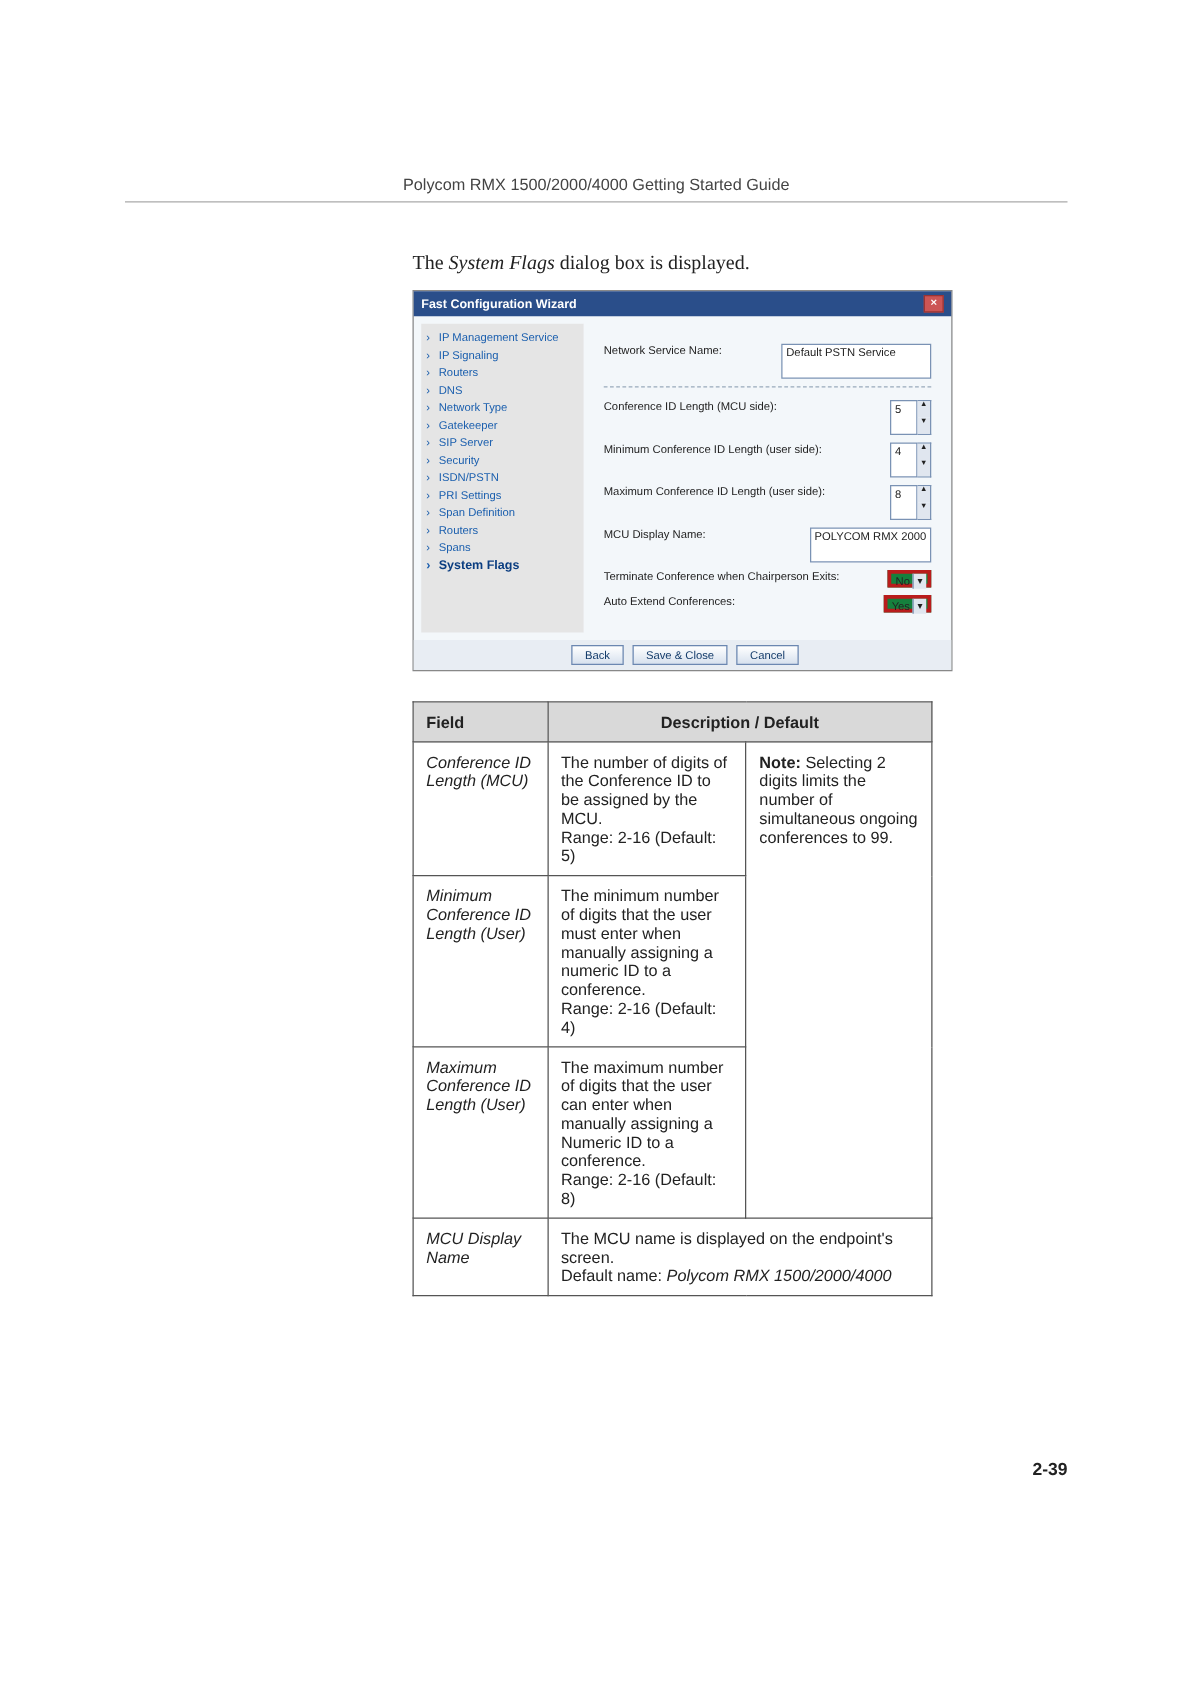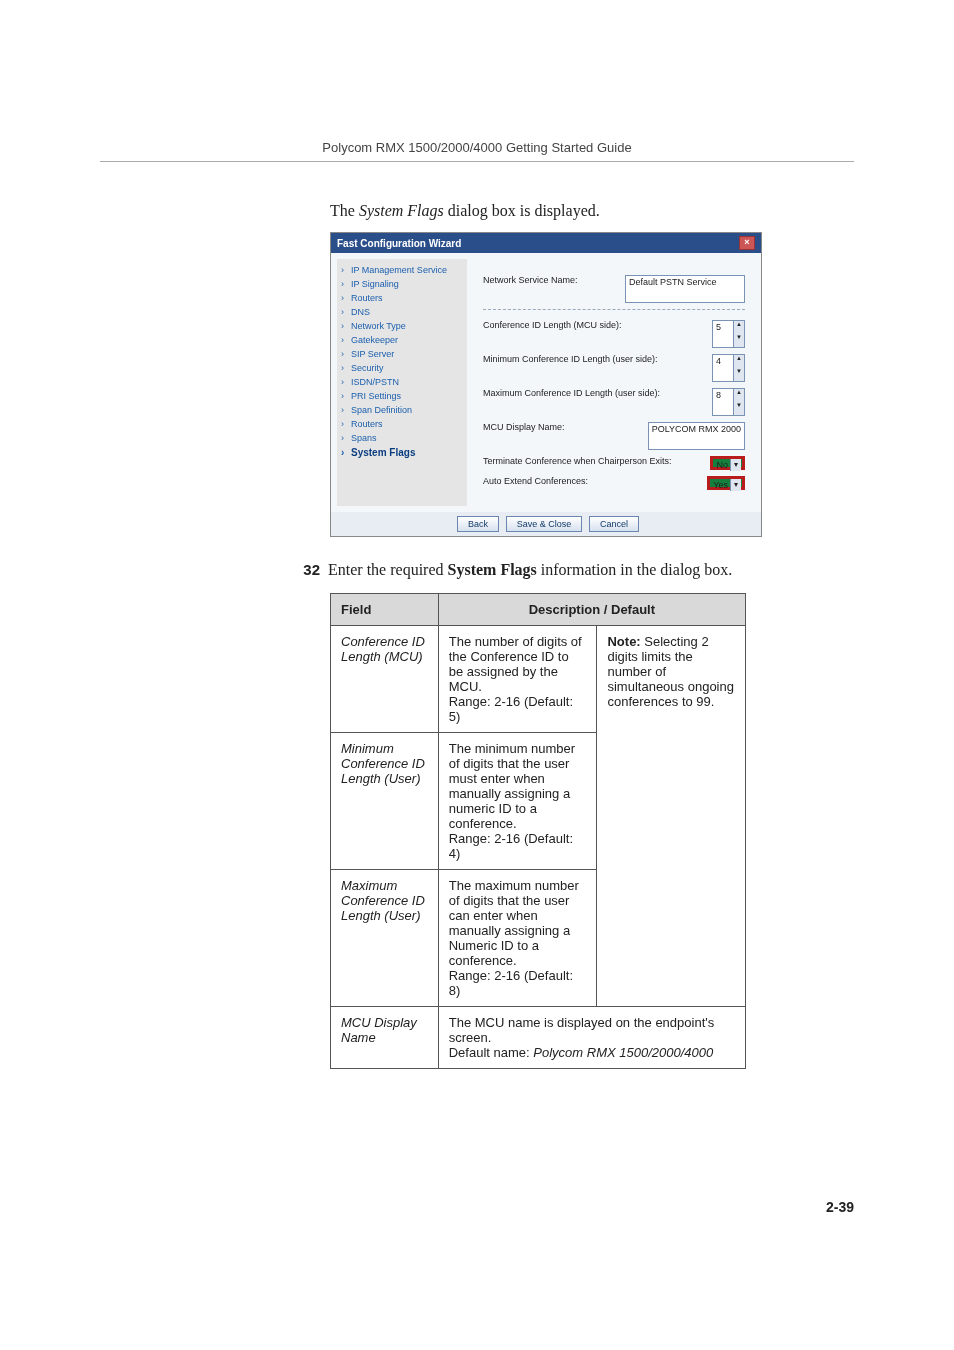--- a/index.html
+++ b/index.html
@@ -301,28 +301,20 @@
           </div>
         </div>
       </div>
       <div class="dlg-footer">
         <span class="btn">Back</span>
         <span class="btn">Save &amp; Close</span>
         <span class="btn">Cancel</span>
       </div>
     </div>
 
-    <div style="margin-left:-34px">
-      <div class="step-line">
-        <span class="step-num">32</span>
-        <span class="body-text" style="margin:0">
-          <span>Enter the required </span><span class="bold">System Flags</span><span> information in the dialog box.</span>
-        </span>
-      </div>
-    </div>
 
 
     <table class="doc-table">
       <thead>
         <tr>
           <th>Field</th>
           <th class="desc" colspan="2">Description / Default</th>
         </tr>
       </thead>
       <tbody>

